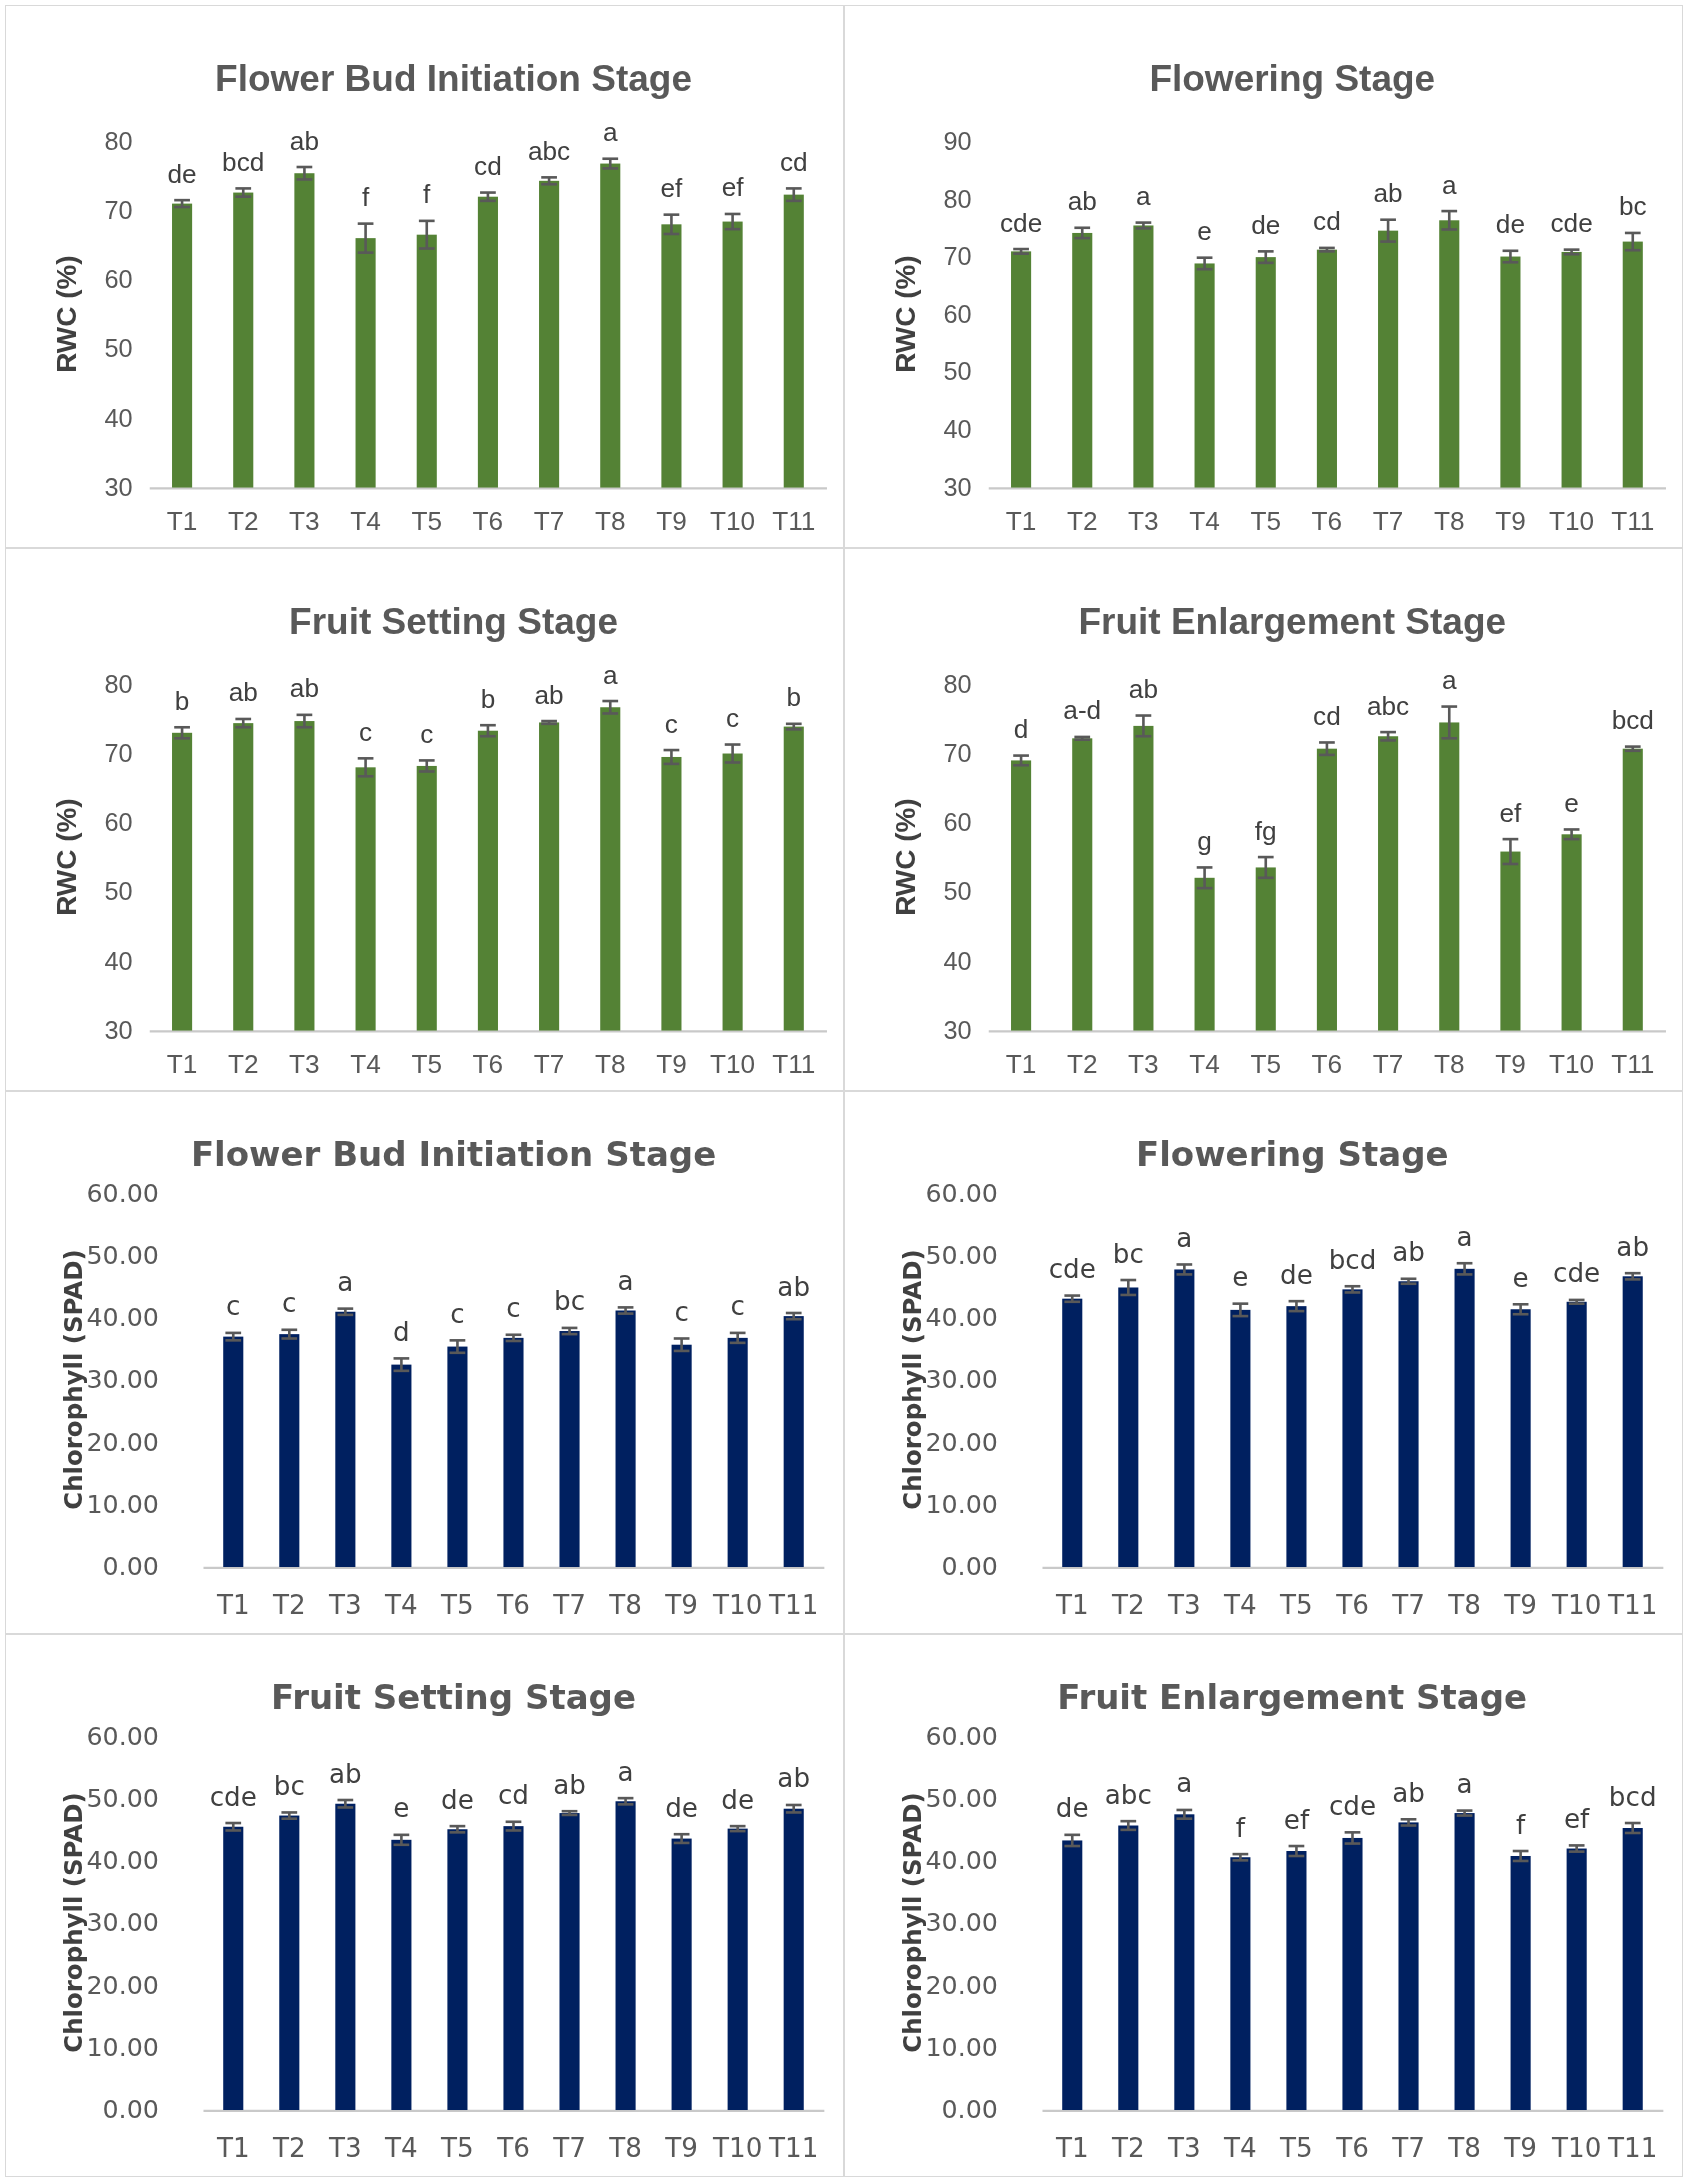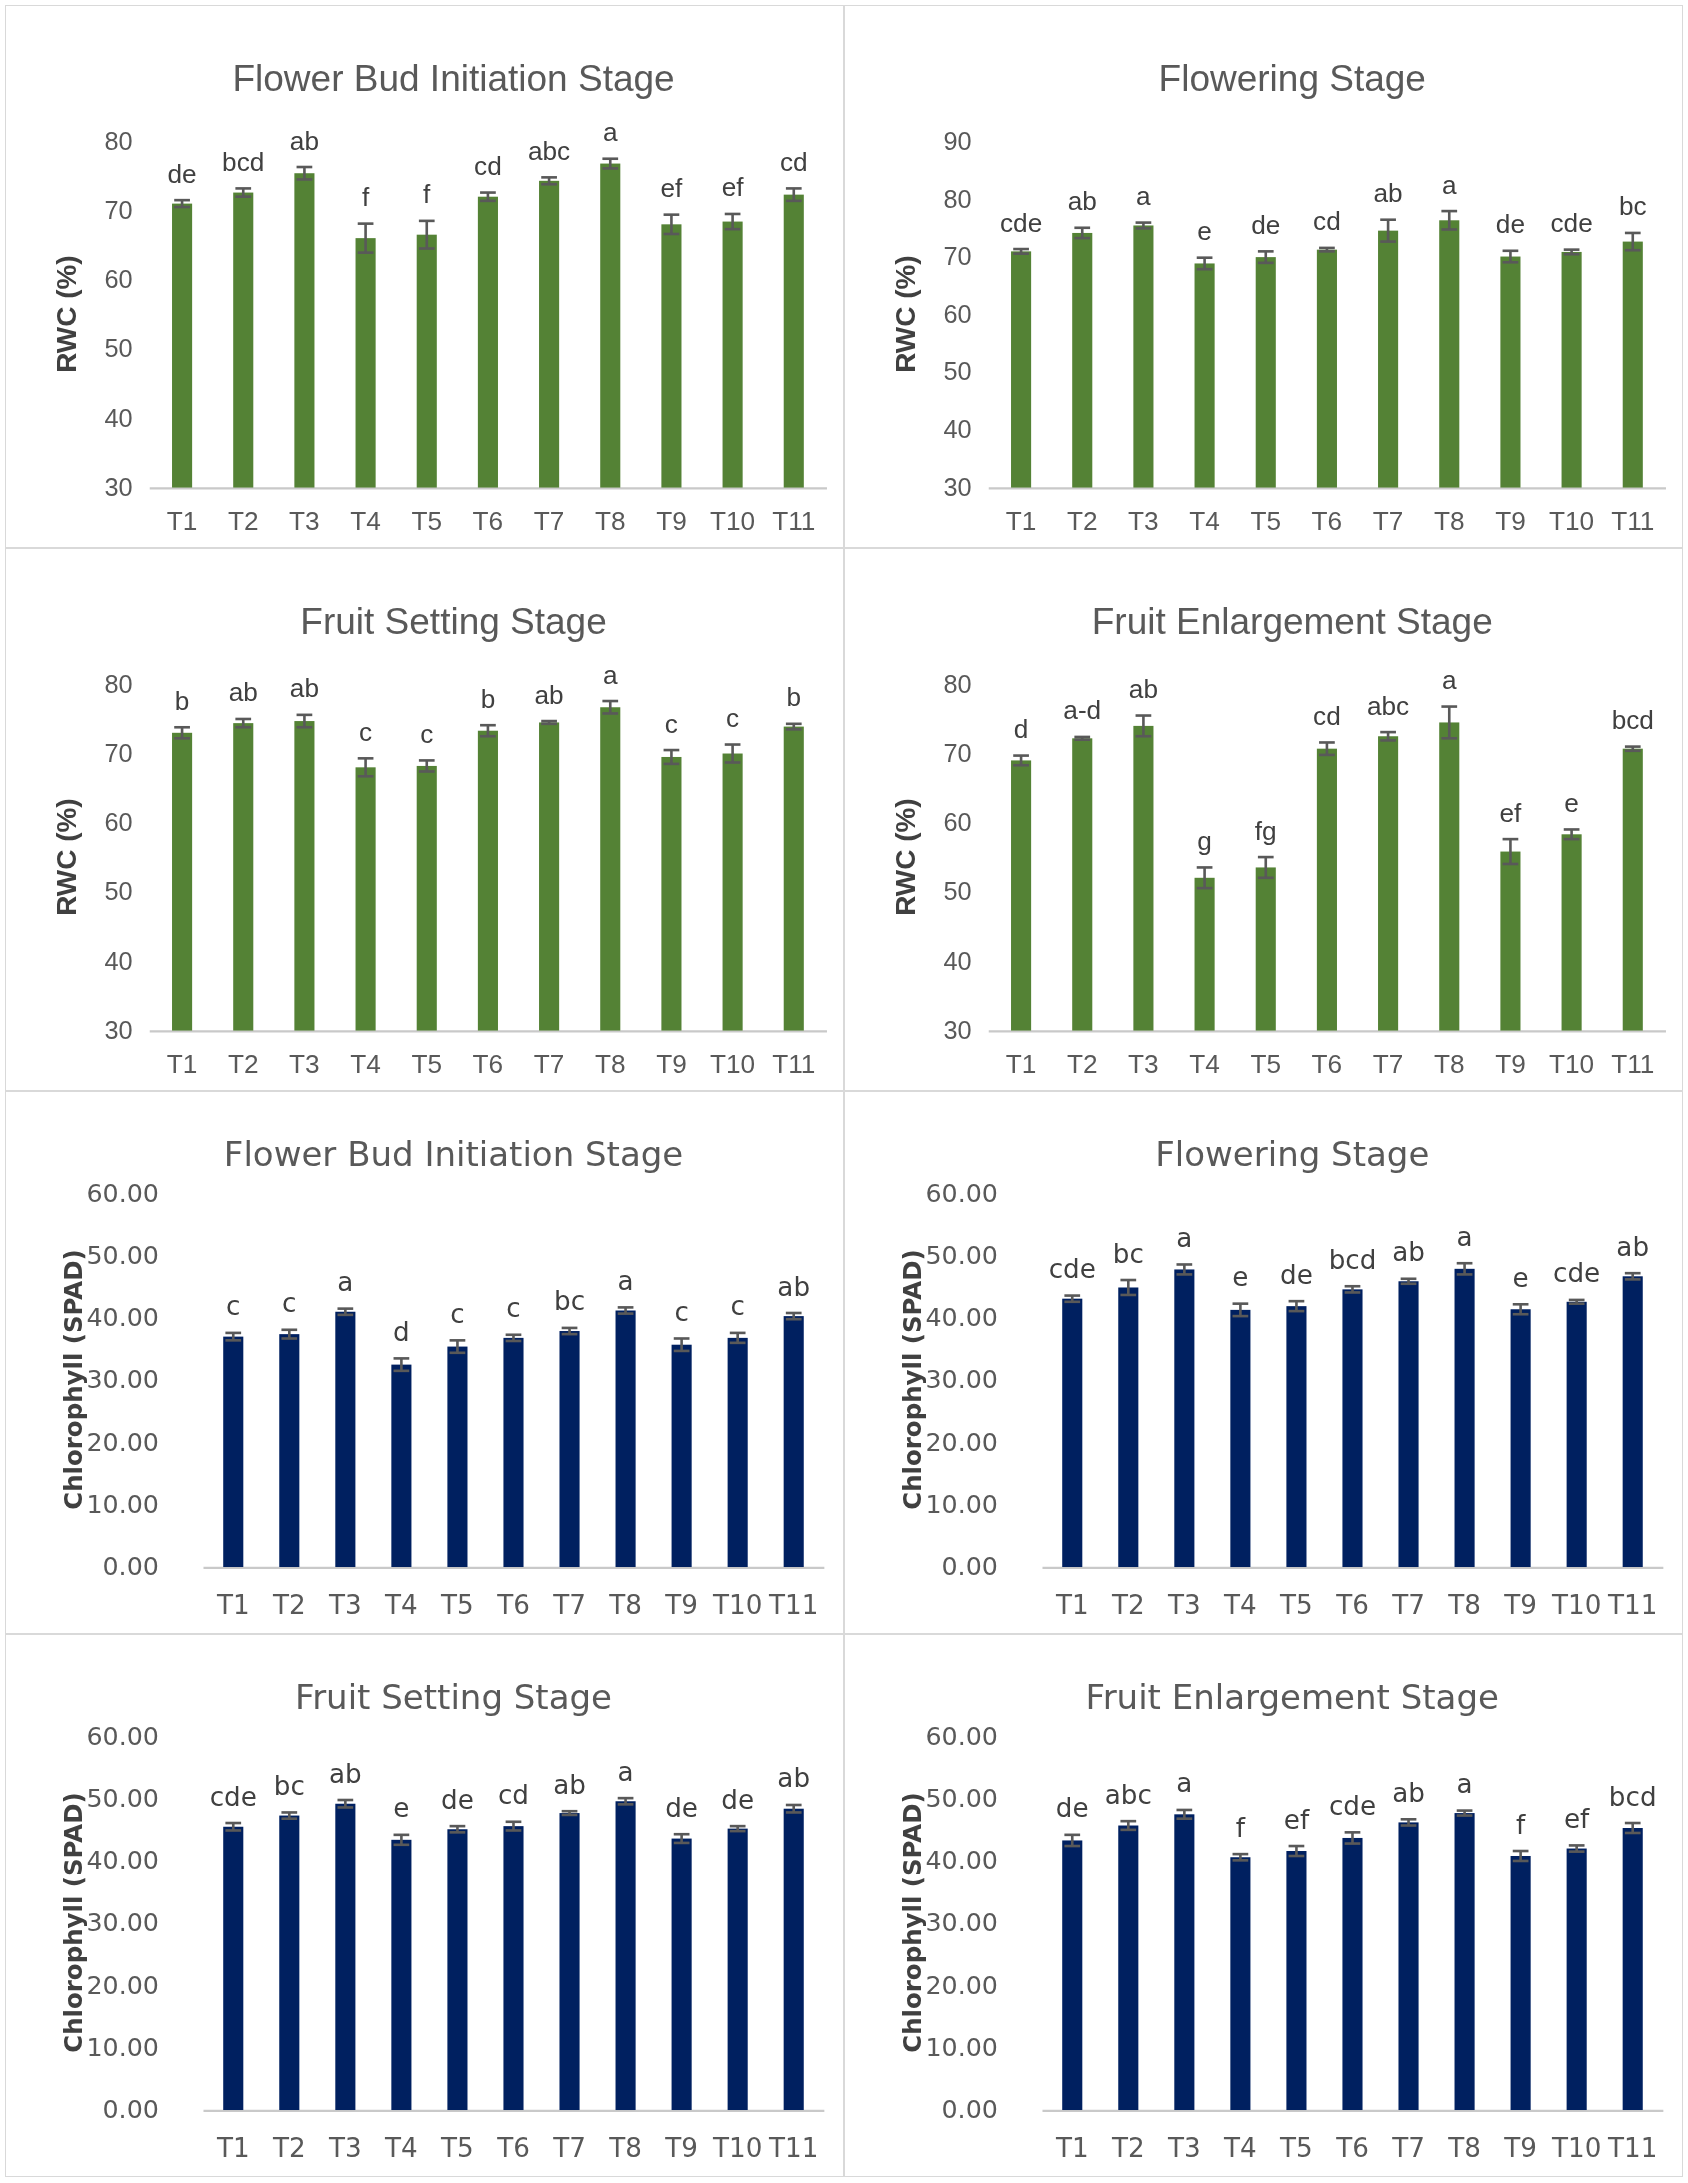--- a/index.html
+++ b/index.html
@@ -19,21 +19,21 @@
     border:1.3px solid #d9d9d9;
     background:#ffffff;
     overflow:hidden;
   }
   .panel svg{position:absolute;left:0;top:0;width:100%;height:100%;}
   .title{
     position:absolute;
     left:71px;right:13.2px;
     margin:0;
     text-align:center;
-    font-weight:400;
+    font-weight:700;
     color:#595959;
     z-index:2;
     white-space:nowrap;
   }
   .title.f-a{top:52px;font-size:37px;font-family:"Liberation Sans",sans-serif;}
   .title.f-b{top:42px;font-size:34px;font-family:"DejaVu Sans",sans-serif;}
 </style>
 </head>
 <body>
 

